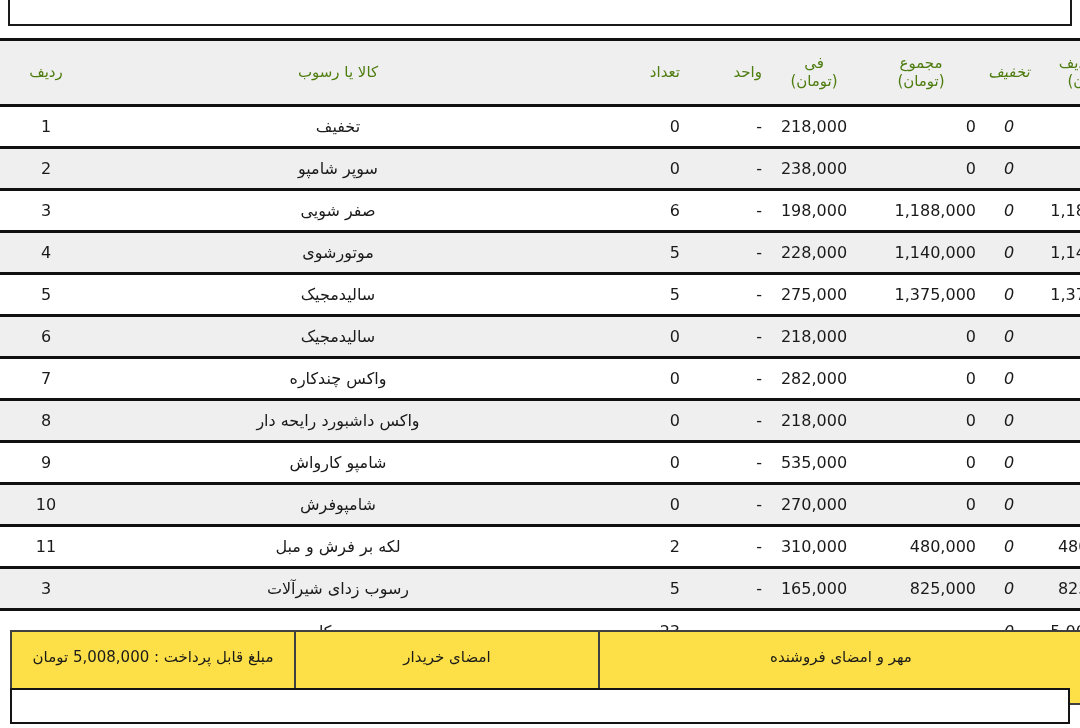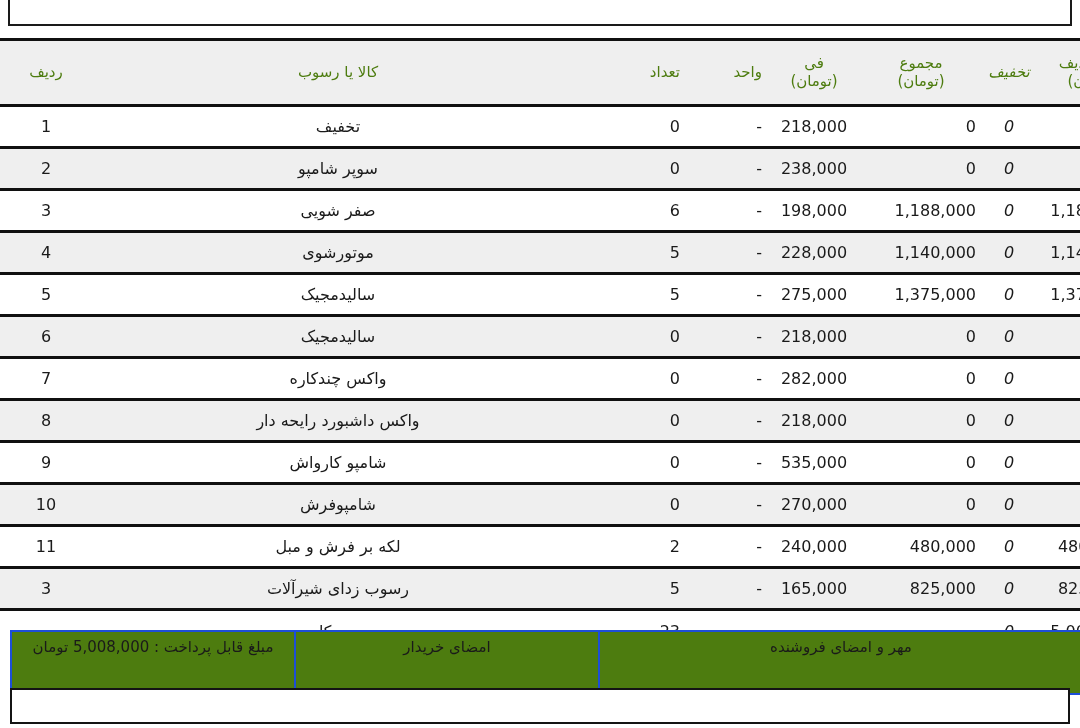--- a/index.html
+++ b/index.html
@@ -100,28 +100,28 @@
   .sig-table {
     position: absolute;
     top: 630px;
     left: 10px;
     width: 1060px;
     border-collapse: collapse;
     table-layout: fixed;
     direction: rtl;
   }
   .sig-table td {
-    border: 2px solid #1d4ed8;
+    border: 2px solid #404040;
     height: 54px;
     font-size: 15px;
     color: #1a1a1a;
     text-align: center;
     vertical-align: top;
-    padding-top: 6px;
-    background: #4d7c0f;
+    padding-top: 16px;
+    background: #fde047;
   }
   .sig-seller { width: 480px; }
   .sig-buyer  { width: 300px; }
   .sig-amount { width: 280px; vertical-align: middle; padding-top: 0; font-size: 14px; }
 
   
   .bottom-box {
     position: absolute;
     top: 688px;
     left: 10px;
@@ -265,21 +265,21 @@
           <td class="c-fi num">270,000</td>
           <td class="c-vahed num">-</td>
           <td class="c-tedad num">0</td>
           <td class="c-name fa">شامپوفرش</td>
           <td class="c-radif num">10</td>
         </tr>
         <tr class="odd">
           <td class="c-jam num">480,000</td>
           <td class="c-takhfif num">0</td>
           <td class="c-majmou num">480,000</td>
-          <td class="c-fi num">240,000</td>
+          <td class="c-fi num">310,000</td>
           <td class="c-vahed num">-</td>
           <td class="c-tedad num">2</td>
           <td class="c-name fa">لکه بر فرش و مبل</td>
           <td class="c-radif num">11</td>
         </tr>
         <tr class="even">
           <td class="c-jam num">825,000</td>
           <td class="c-takhfif num">0</td>
           <td class="c-majmou num">825,000</td>
           <td class="c-fi num">165,000</td>

